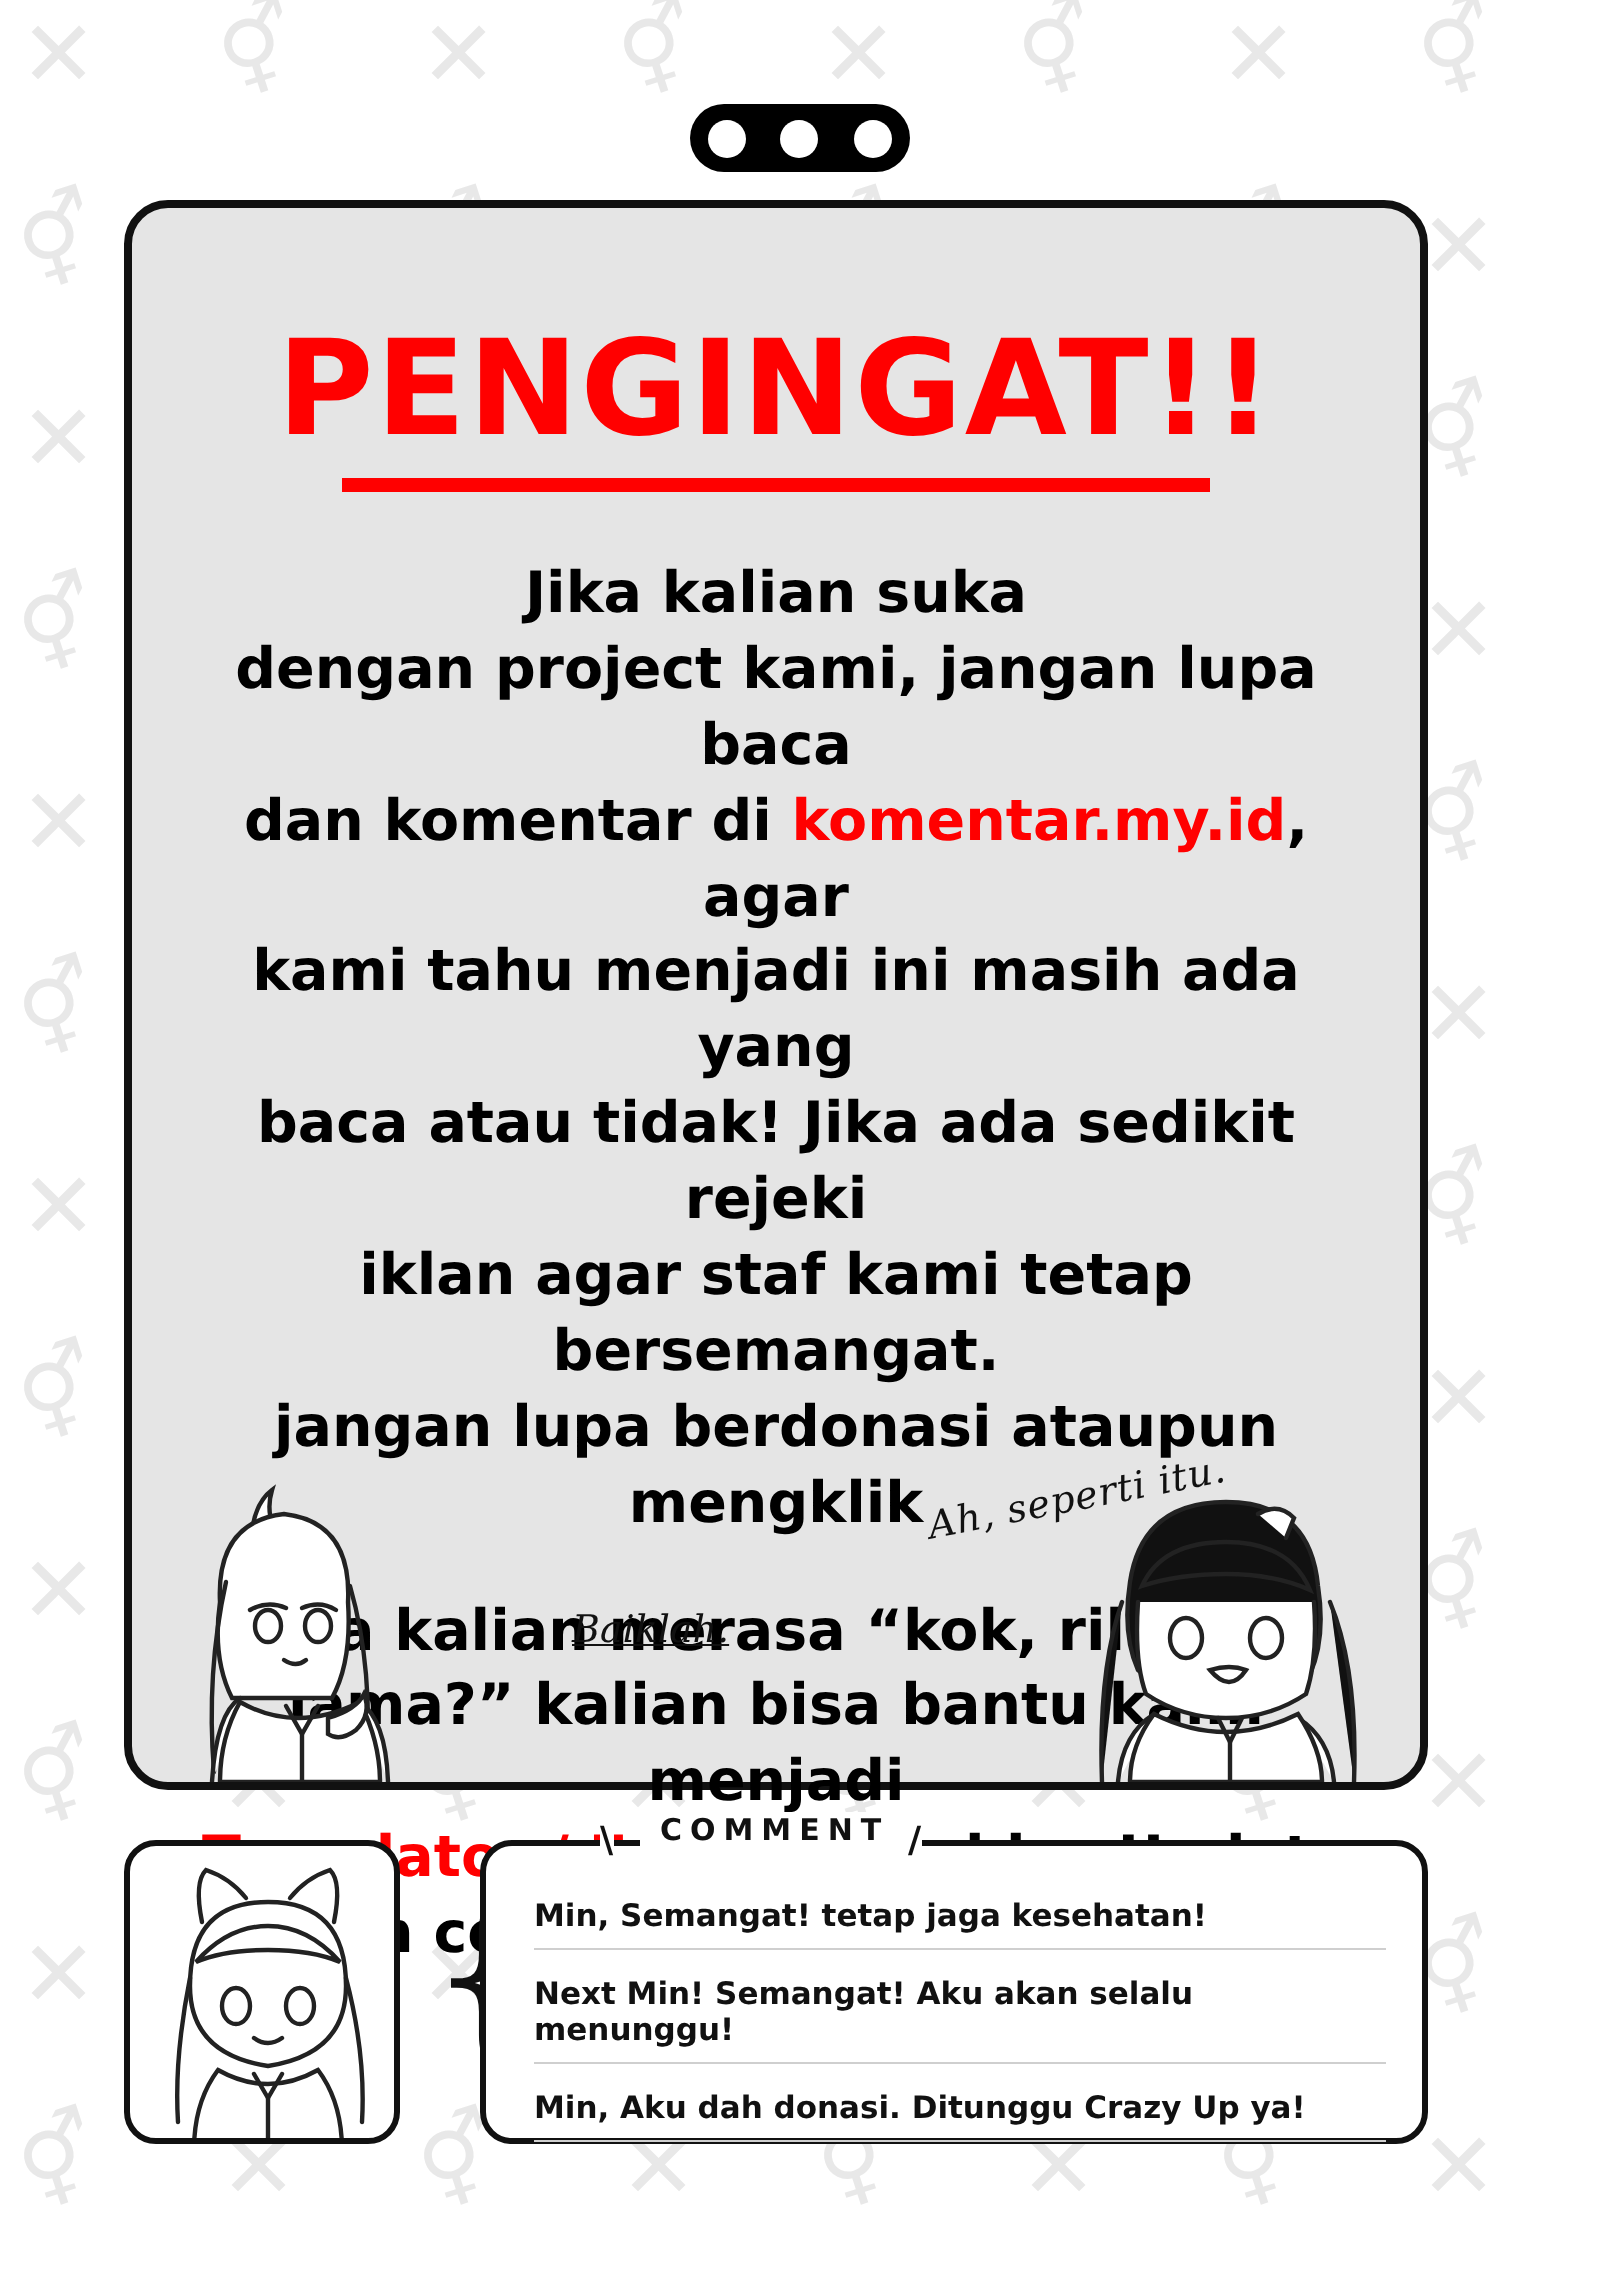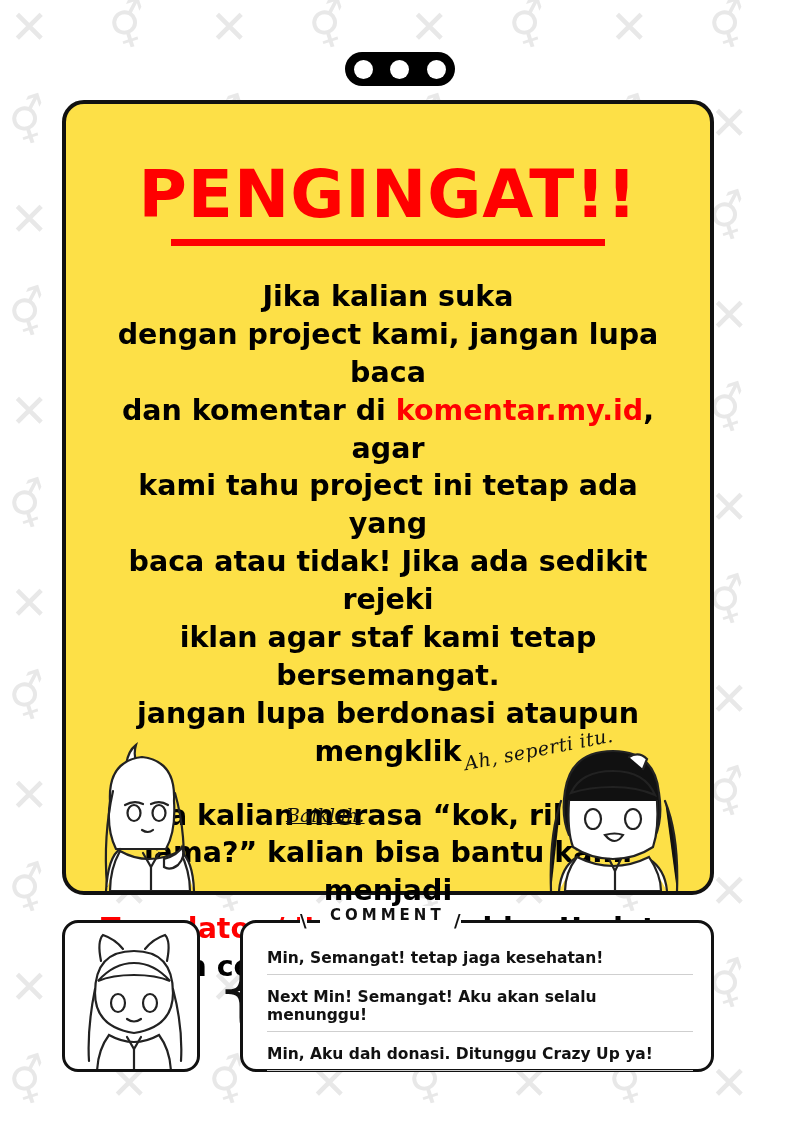--- a/index.html
+++ b/index.html
@@ -60,21 +60,21 @@
   }
 
   #main-panel {
     position: absolute;
     left: 62px;
     top: 100px;
     width: 652px;
     height: 795px;
     border: 4px solid #111;
     border-radius: 22px;
-    background: #fde047;
+    background: #e5e5e5;
     box-sizing: border-box;
   }
 
   #title {
     text-align: center;
     color: #ff0000;
     font-weight: bold;
     font-size: 66px;
     letter-spacing: 1px;
     margin-top: 52px;
@@ -306,21 +306,21 @@
 
   <div id="main-panel">
 
     <div id="title">PENGINGAT!!</div>
     <div id="title-underline"></div>
 
     <div id="body-text">
       <div>Jika kalian suka</div>
       <div>dengan project kami, jangan lupa baca</div>
       <div><span>dan komentar di </span><span class="red">komentar.my.id</span><span>, agar</span></div>
-      <div>kami tahu project ini tetap ada yang</div>
+      <div>kami tahu menjadi ini masih ada yang</div>
       <div>baca atau tidak! Jika ada sedikit rejeki</div>
       <div>iklan agar staf kami tetap bersemangat.</div>
       <div>jangan lupa berdonasi ataupun mengklik</div>
 
       <div class="para-gap"></div>
 
       <div>Jika kalian merasa “kok, rilisnya</div>
       <div>lama?” kalian bisa bantu kami menjadi</div>
       <div><span class="red">Translator / Editor,</span><span> Biar bisa Update</span></div>
       <div><span>lebih cepat. DM kami di </span><span class="blue">Discord</span><span>.</span></div>

